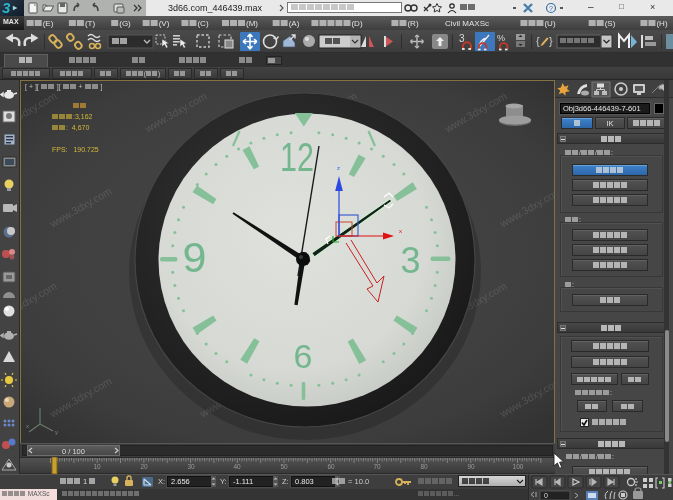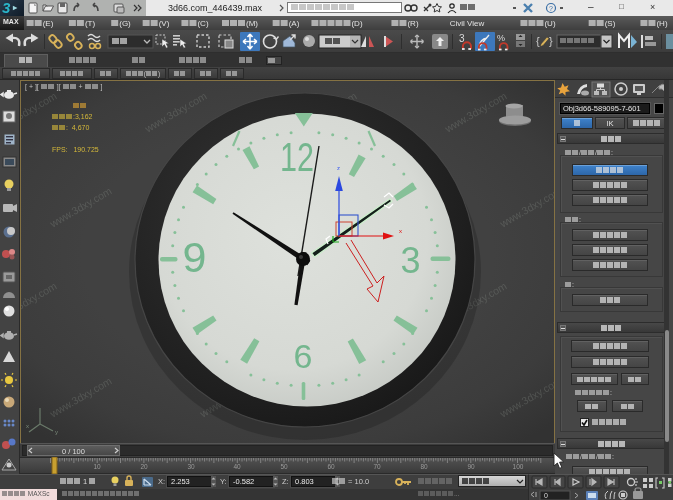--- a/index.html
+++ b/index.html
@@ -51,21 +51,21 @@
     <div class="a" style="left:3px;top:18px;font-size:7px;font-weight:bold;color:#e8e8e8;letter-spacing:0;">MAX</div>
     <div class="a" style="left:40px;top:19px;transform:translateX(-50%);font-size:8px;color:#e2e2e2;white-space:nowrap"><i style="display:inline-block;width:7px;height:6px;margin:1px 1px 0 0;background:rgba(226,226,226,0.672)"></i><i style="display:inline-block;width:7px;height:6px;margin:1px 1px 0 0;background:rgba(226,226,226,0.672)"></i>(E)</div>
     <div class="a" style="left:82px;top:19px;transform:translateX(-50%);font-size:8px;color:#e2e2e2;white-space:nowrap"><i style="display:inline-block;width:7px;height:6px;margin:1px 1px 0 0;background:rgba(226,226,226,0.672)"></i><i style="display:inline-block;width:7px;height:6px;margin:1px 1px 0 0;background:rgba(226,226,226,0.672)"></i>(T)</div>
     <div class="a" style="left:121px;top:19px;transform:translateX(-50%);font-size:8px;color:#e2e2e2;white-space:nowrap"><i style="display:inline-block;width:7px;height:6px;margin:1px 1px 0 0;background:rgba(226,226,226,0.672)"></i>(G)</div>
     <div class="a" style="left:156px;top:19px;transform:translateX(-50%);font-size:8px;color:#e2e2e2;white-space:nowrap"><i style="display:inline-block;width:7px;height:6px;margin:1px 1px 0 0;background:rgba(226,226,226,0.672)"></i><i style="display:inline-block;width:7px;height:6px;margin:1px 1px 0 0;background:rgba(226,226,226,0.672)"></i>(V)</div>
     <div class="a" style="left:195px;top:19px;transform:translateX(-50%);font-size:8px;color:#e2e2e2;white-space:nowrap"><i style="display:inline-block;width:7px;height:6px;margin:1px 1px 0 0;background:rgba(226,226,226,0.672)"></i><i style="display:inline-block;width:7px;height:6px;margin:1px 1px 0 0;background:rgba(226,226,226,0.672)"></i>(C)</div>
     <div class="a" style="left:240px;top:19px;transform:translateX(-50%);font-size:8px;color:#e2e2e2;white-space:nowrap"><i style="display:inline-block;width:7px;height:6px;margin:1px 1px 0 0;background:rgba(226,226,226,0.672)"></i><i style="display:inline-block;width:7px;height:6px;margin:1px 1px 0 0;background:rgba(226,226,226,0.672)"></i><i style="display:inline-block;width:7px;height:6px;margin:1px 1px 0 0;background:rgba(226,226,226,0.672)"></i>(M)</div>
     <div class="a" style="left:286px;top:19px;transform:translateX(-50%);font-size:8px;color:#e2e2e2;white-space:nowrap"><i style="display:inline-block;width:7px;height:6px;margin:1px 1px 0 0;background:rgba(226,226,226,0.672)"></i><i style="display:inline-block;width:7px;height:6px;margin:1px 1px 0 0;background:rgba(226,226,226,0.672)"></i>(A)</div>
     <div class="a" style="left:337px;top:19px;transform:translateX(-50%);font-size:8px;color:#e2e2e2;white-space:nowrap"><i style="display:inline-block;width:7px;height:6px;margin:1px 1px 0 0;background:rgba(226,226,226,0.672)"></i><i style="display:inline-block;width:7px;height:6px;margin:1px 1px 0 0;background:rgba(226,226,226,0.672)"></i><i style="display:inline-block;width:7px;height:6px;margin:1px 1px 0 0;background:rgba(226,226,226,0.672)"></i><i style="display:inline-block;width:7px;height:6px;margin:1px 1px 0 0;background:rgba(226,226,226,0.672)"></i><i style="display:inline-block;width:7px;height:6px;margin:1px 1px 0 0;background:rgba(226,226,226,0.672)"></i>(D)</div>
     <div class="a" style="left:405px;top:19px;transform:translateX(-50%);font-size:8px;color:#e2e2e2;white-space:nowrap"><i style="display:inline-block;width:7px;height:6px;margin:1px 1px 0 0;background:rgba(226,226,226,0.672)"></i><i style="display:inline-block;width:7px;height:6px;margin:1px 1px 0 0;background:rgba(226,226,226,0.672)"></i>(R)</div>
-    <div class="a" style="left:467px;top:19px;transform:translateX(-50%);font-size:8px;color:#e2e2e2;white-space:nowrap">Civil View</div>
+    <div class="a" style="left:467px;top:19px;transform:translateX(-50%);font-size:8px;color:#e2e2e2;white-space:nowrap">Civil MAXSc</div>
     <div class="a" style="left:538px;top:19px;transform:translateX(-50%);font-size:8px;color:#e2e2e2;white-space:nowrap"><i style="display:inline-block;width:7px;height:6px;margin:1px 1px 0 0;background:rgba(226,226,226,0.672)"></i><i style="display:inline-block;width:7px;height:6px;margin:1px 1px 0 0;background:rgba(226,226,226,0.672)"></i><i style="display:inline-block;width:7px;height:6px;margin:1px 1px 0 0;background:rgba(226,226,226,0.672)"></i>(U)</div>
     <div class="a" style="left:602px;top:19px;transform:translateX(-50%);font-size:8px;color:#e2e2e2;white-space:nowrap"><i style="display:inline-block;width:7px;height:6px;margin:1px 1px 0 0;background:rgba(226,226,226,0.672)"></i><i style="display:inline-block;width:7px;height:6px;margin:1px 1px 0 0;background:rgba(226,226,226,0.672)"></i>(S)</div>
     <div class="a" style="left:654px;top:19px;transform:translateX(-50%);font-size:8px;color:#e2e2e2;white-space:nowrap"><i style="display:inline-block;width:7px;height:6px;margin:1px 1px 0 0;background:rgba(226,226,226,0.672)"></i><i style="display:inline-block;width:7px;height:6px;margin:1px 1px 0 0;background:rgba(226,226,226,0.672)"></i>(H)</div>
     <div class="a" style="left:0px;top:30px;width:673px;height:23px;background:linear-gradient(#4a4a4a,#3c3c3c);border-bottom:1px solid #2e2e2e"></div>
     <svg class="a" style="left:0;top:30px" width="673" height="23" viewBox="0 0 673 23">
       <path d="M19,16 q2,-9 -7,-8" stroke="#ddd" stroke-width="2.4" fill="none"></path>
       <polygon points="13,3.5 13,12.5 5.5,8" fill="#ddd"></polygon>
       <path d="M25,16 q-2,-9 7,-8" stroke="#ddd" stroke-width="2.4" fill="none"></path>
       <polygon points="31,3.5 31,12.5 38.5,8" fill="#ddd"></polygon>
       <rect x="44" y="4" width="1" height="15" fill="#2e2e2e"></rect>
@@ -410,21 +410,21 @@
       <rect x="47" y="11" width="5" height="4" fill="#bbb"></rect>
       <path d="M45.5,7.5 v2 m-4,0 v2 m8,-2 v2 m-8,-2 h8" stroke="#ccc" stroke-width="1" fill="none"></path>
       <circle cx="66" cy="9" r="6" fill="none" stroke="#ccc" stroke-width="1.5"></circle>
       <circle cx="66" cy="9" r="2" fill="#ccc"></circle>
       <rect x="78" y="4" width="12" height="9" rx="1" fill="#ccc"></rect>
       <rect x="80" y="6" width="8" height="5" fill="#555"></rect>
       <rect x="82" y="13" width="4" height="2" fill="#ccc"></rect>
       <path d="M97,13 l7,-7 m0,0 q4,-3 6,-1 q2,2 -1,6 l-2,-2 -3,0 z" fill="#bbb" stroke="#888" stroke-width="1"></path>
     </svg>
     <div class="a" style="left:560px;top:103px;width:90px;height:11px;background:#1b1b1b;border:1px solid #000;box-shadow:0 0 0 1px #555"></div>
-    <div class="a" style="left:563px;top:104px;font-size:7.5px;color:#e8e8e8;">Obj3d66-589095-7-601</div>
+    <div class="a" style="left:563px;top:104px;font-size:7.5px;color:#e8e8e8;">Obj3d66-446439-7-601</div>
     <div class="a" style="left:654px;top:103px;width:10px;height:11px;background:#000;border:1px solid #666"></div>
     <div class="a" style="left:561px;top:117px;width:32px;height:12px;background:linear-gradient(#3f83cc,#2d66a8);border:1px solid #2a2a2a;box-shadow:inset 0 1px 0 #6aa0d8">
       <div style="text-align:center;font-size:7.5px;color:#e3e3e3;margin-top:1px;white-space:nowrap"><i style="display:inline-block;width:6px;height:6px;margin:1px 1px 0 0;background:rgba(227,227,227,0.6888)"></i></div>
     </div>
     <div class="a" style="left:595px;top:117px;width:30px;height:12px;background:linear-gradient(#525252,#454545);border:1px solid #2a2a2a;box-shadow:inset 0 1px 0 #616161">
       <div style="text-align:center;font-size:7.5px;color:#e3e3e3;margin-top:1px;white-space:nowrap">IK</div>
     </div>
     <div class="a" style="left:627px;top:117px;width:39px;height:12px;background:linear-gradient(#525252,#454545);border:1px solid #2a2a2a;box-shadow:inset 0 1px 0 #616161">
       <div style="text-align:center;font-size:7.5px;color:#e3e3e3;margin-top:1px;white-space:nowrap"><i style="display:inline-block;width:6px;height:6px;margin:1px 1px 0 0;background:rgba(227,227,227,0.6888)"></i><i style="display:inline-block;width:6px;height:6px;margin:1px 1px 0 0;background:rgba(227,227,227,0.6888)"></i><i style="display:inline-block;width:6px;height:6px;margin:1px 1px 0 0;background:rgba(227,227,227,0.6888)"></i><i style="display:inline-block;width:6px;height:6px;margin:1px 1px 0 0;background:rgba(227,227,227,0.6888)"></i></div>
     </div>
@@ -742,28 +742,28 @@
     <svg class="a" style="left:0;top:474px" width="673" height="15" viewBox="0 0 673 15">
       <circle cx="115" cy="6" r="3.5" fill="#e8d060"></circle>
       <rect x="113.5" y="9.5" width="3" height="2.5" fill="#999"></rect>
       <rect x="125" y="6" width="8" height="6" rx="1" fill="#d8b25a"></rect>
       <path d="M127,6 v-2 a2,2 0 0 1 4,0 v2" stroke="#d8b25a" stroke-width="1.4" fill="none"></path>
       <rect x="142" y="3" width="11" height="10" fill="#4a6a8a" rx="1"></rect>
       <path d="M144,11 v-6 m0,6 h7 m-7,-6 l7,6" stroke="#cde" stroke-width="1.2"></path>
     </svg>
     <div class="a" style="left:158px;top:477px;font-size:7.5px;color:#ccc">X:</div>
     <div class="a" style="left:167px;top:476px;width:45px;height:11px;background:#222;border:1px solid #111;box-shadow:0 0 0 1px #4a4a4a"></div>
-    <div class="a" style="left:171px;top:477px;font-size:7.5px;color:#e8e8e8">2.253</div>
+    <div class="a" style="left:171px;top:477px;font-size:7.5px;color:#e8e8e8">2.656</div>
     <div class="a" style="left:211px;top:476px;width:5px;height:11px;background:#555"></div>
     <svg class="a" style="left:211px;top:476px" width="5" height="11">
       <path d="M2.5,1.5 l2,2 h-4 z M2.5,9.5 l-2,-2 h4 z" fill="#bbb"></path>
     </svg>
     <div class="a" style="left:220px;top:477px;font-size:7.5px;color:#ccc">Y:</div>
     <div class="a" style="left:229px;top:476px;width:45px;height:11px;background:#222;border:1px solid #111;box-shadow:0 0 0 1px #4a4a4a"></div>
-    <div class="a" style="left:233px;top:477px;font-size:7.5px;color:#e8e8e8">-0.582</div>
+    <div class="a" style="left:233px;top:477px;font-size:7.5px;color:#e8e8e8">-1.111</div>
     <div class="a" style="left:273px;top:476px;width:5px;height:11px;background:#555"></div>
     <svg class="a" style="left:273px;top:476px" width="5" height="11">
       <path d="M2.5,1.5 l2,2 h-4 z M2.5,9.5 l-2,-2 h4 z" fill="#bbb"></path>
     </svg>
     <div class="a" style="left:282px;top:477px;font-size:7.5px;color:#ccc">Z:</div>
     <div class="a" style="left:291px;top:476px;width:45px;height:11px;background:#222;border:1px solid #111;box-shadow:0 0 0 1px #4a4a4a"></div>
     <div class="a" style="left:295px;top:477px;font-size:7.5px;color:#e8e8e8">0.803</div>
     <div class="a" style="left:335px;top:476px;width:5px;height:11px;background:#555"></div>
     <svg class="a" style="left:335px;top:476px" width="5" height="11">
       <path d="M2.5,1.5 l2,2 h-4 z M2.5,9.5 l-2,-2 h4 z" fill="#bbb"></path>

